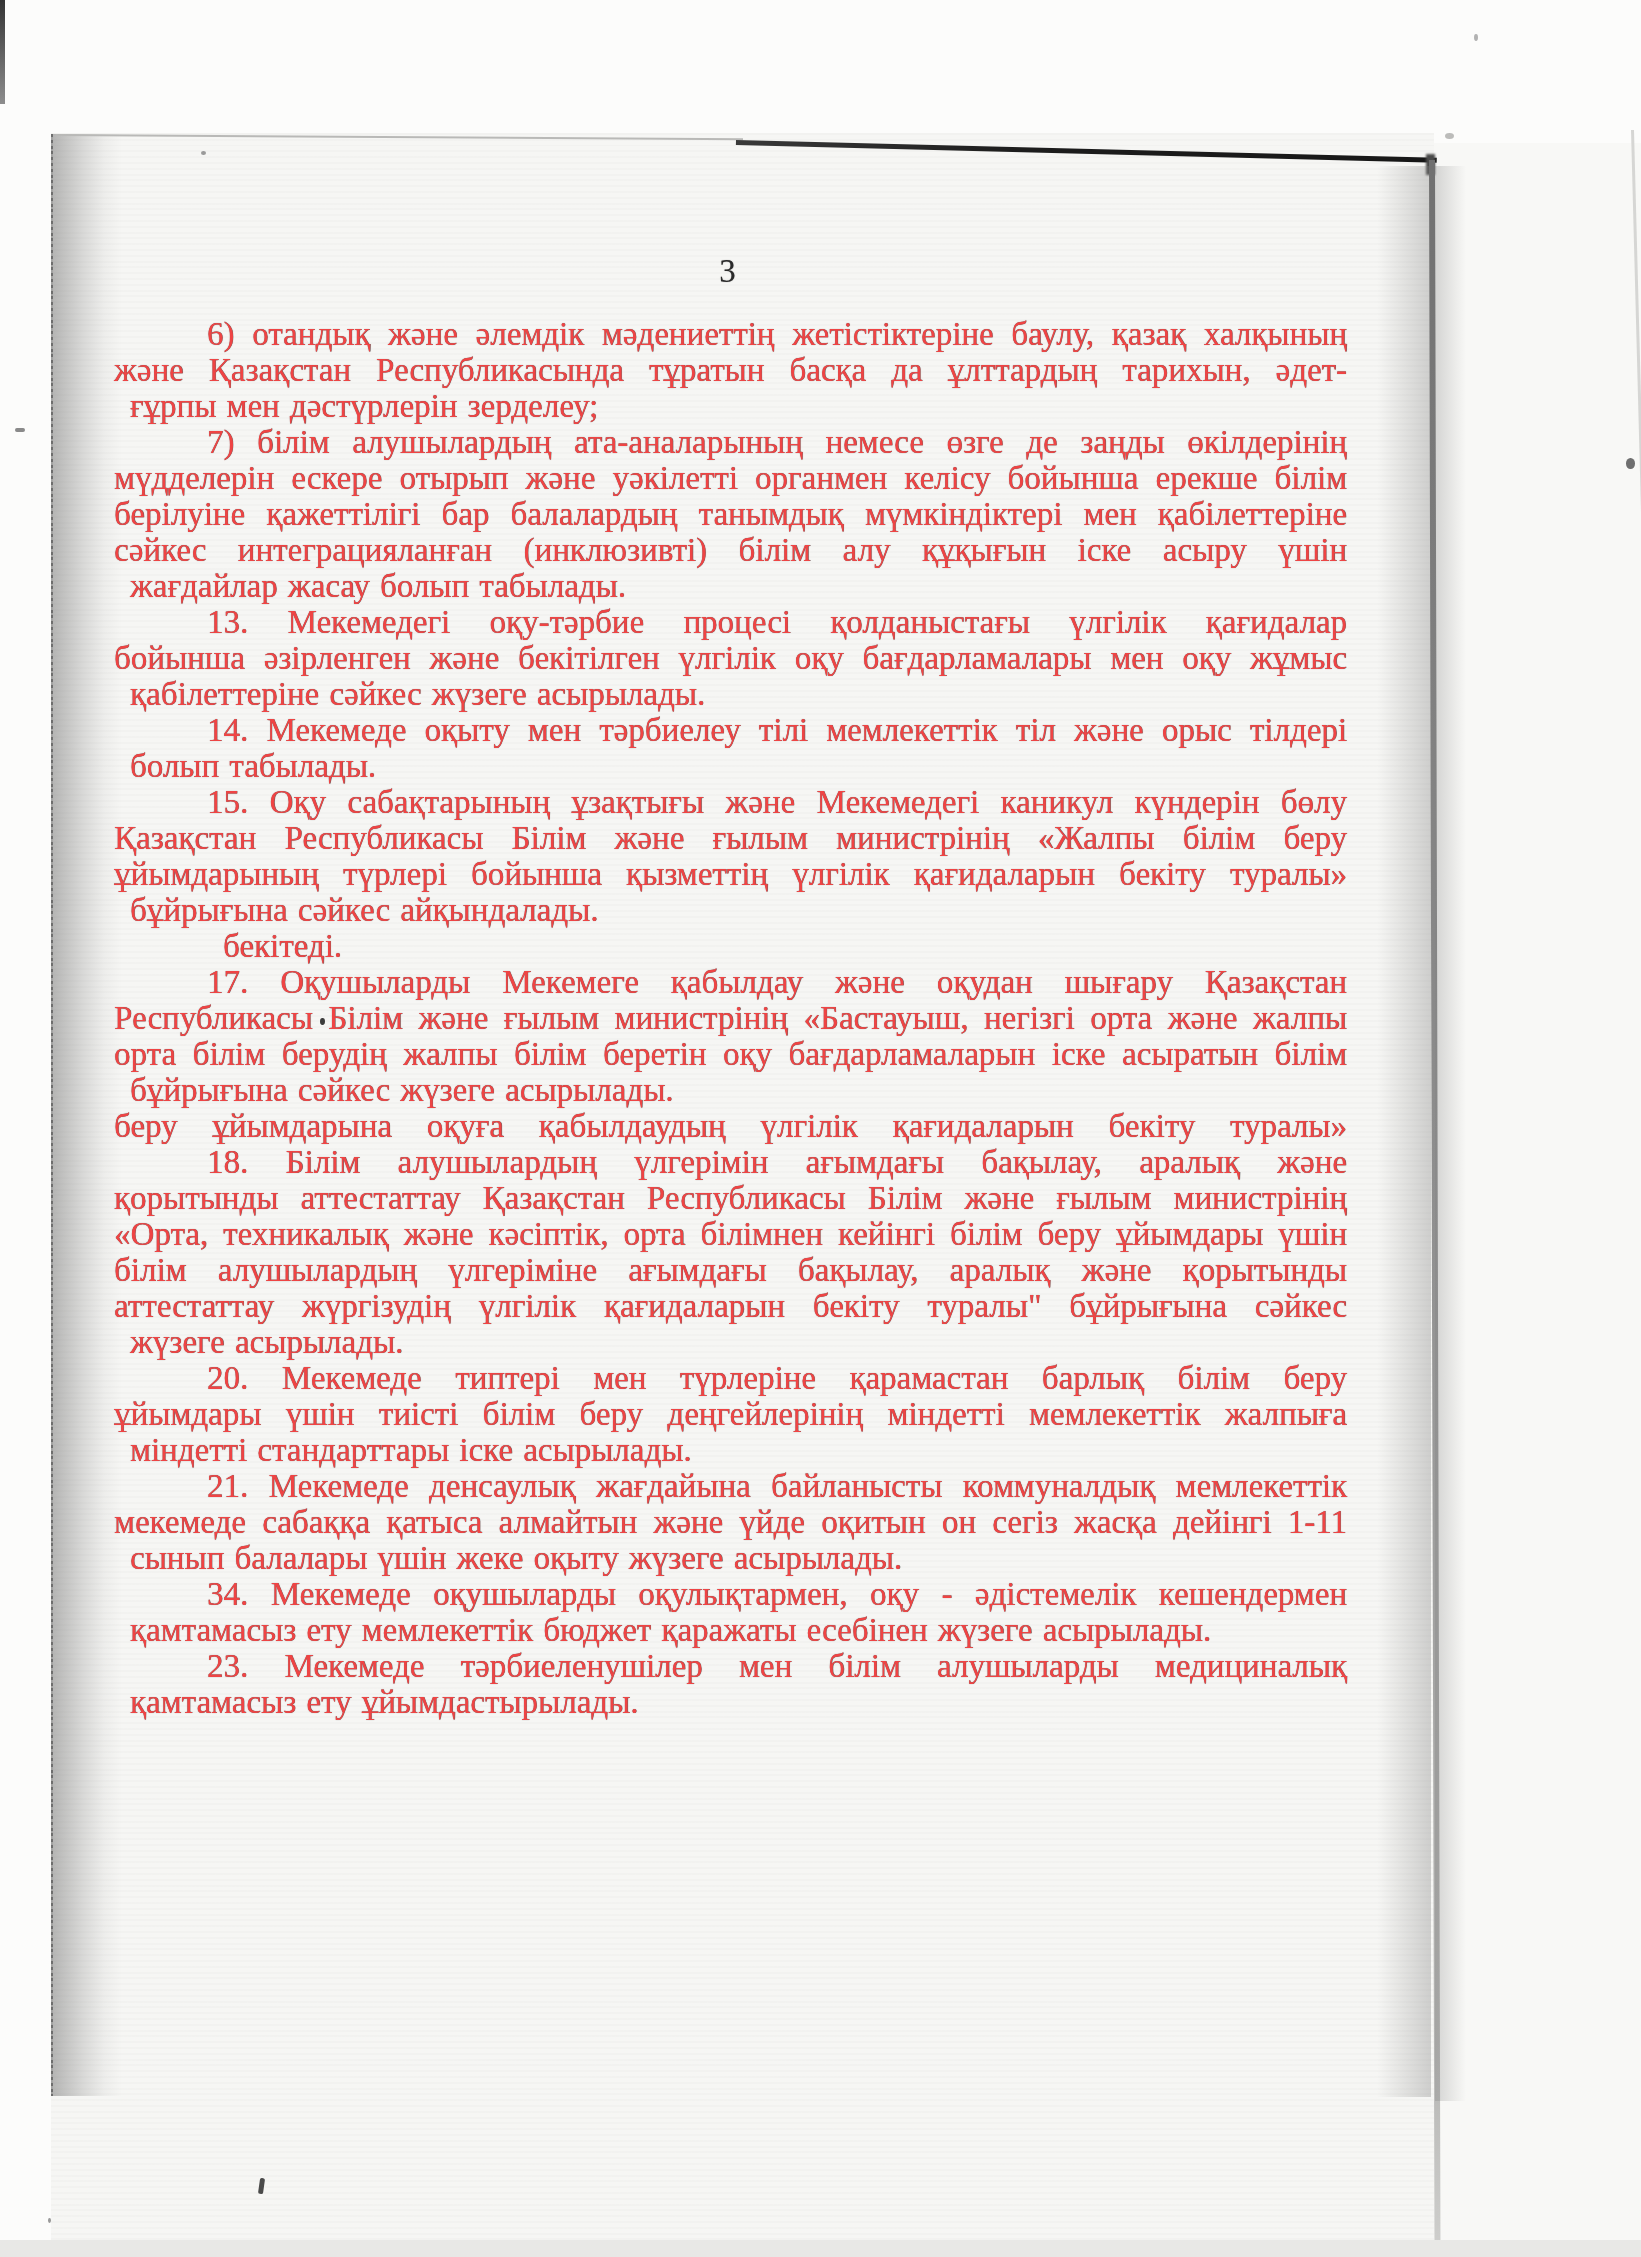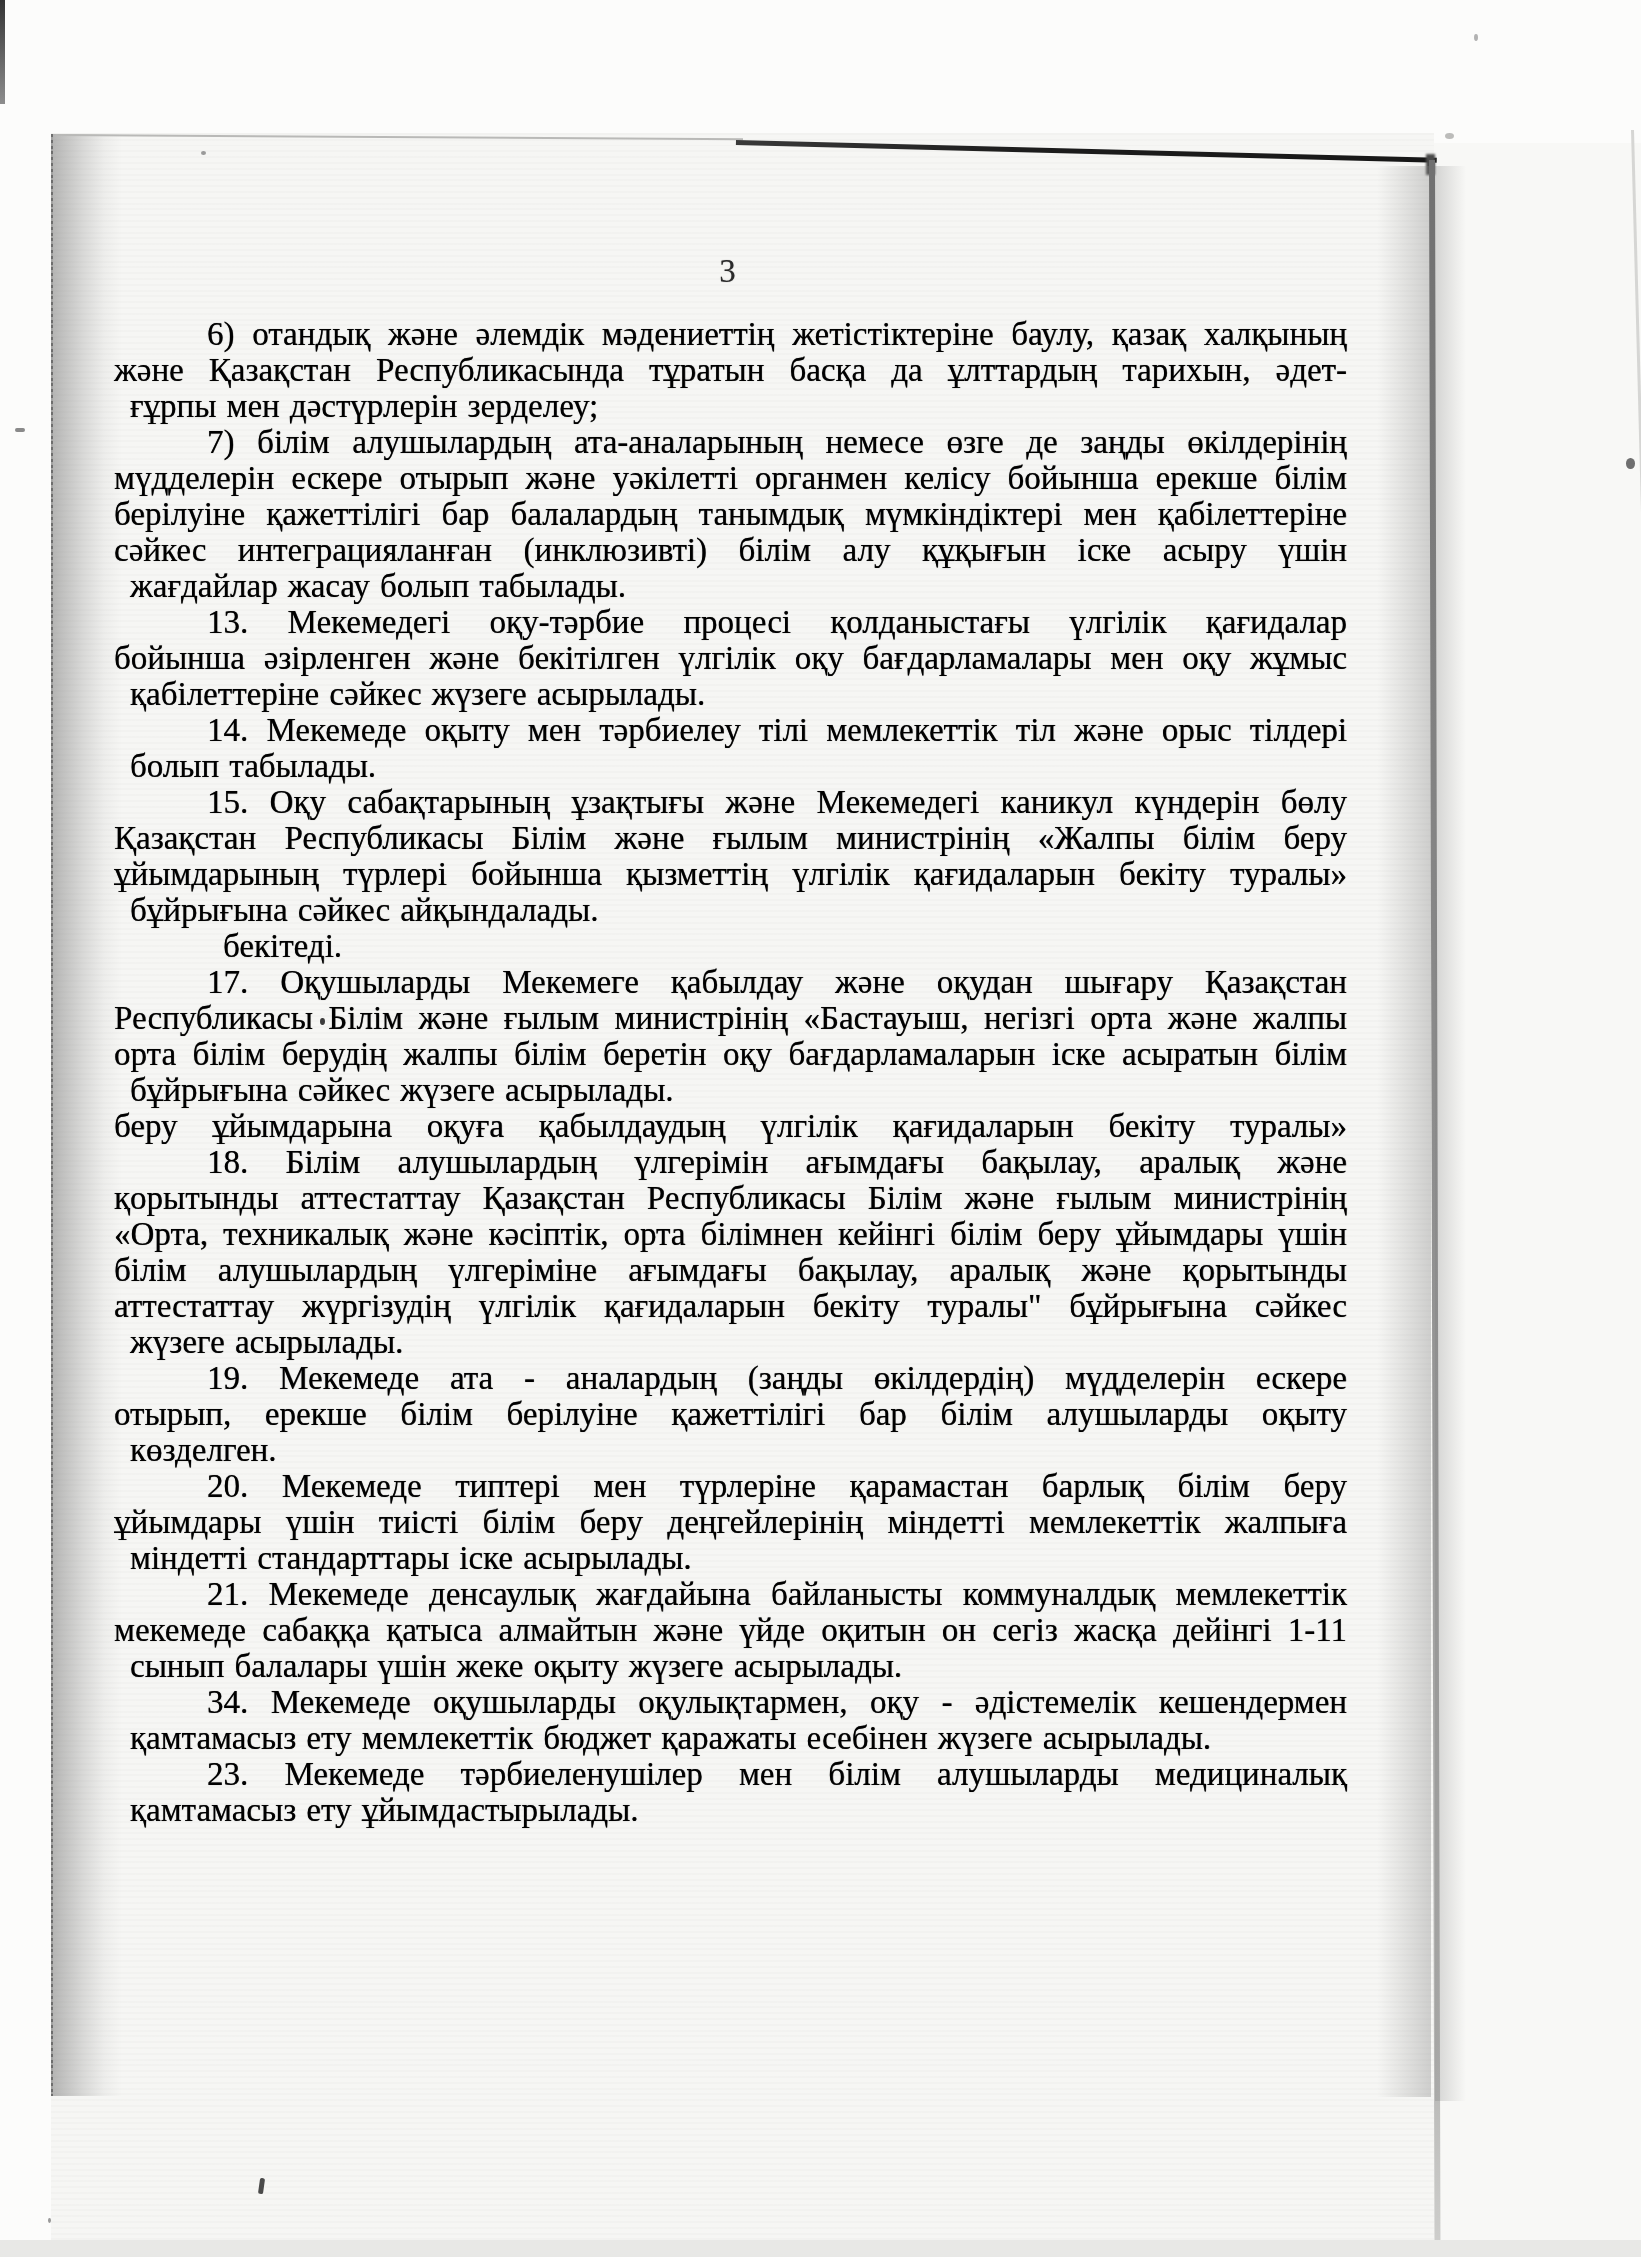--- a/index.html
+++ b/index.html
@@ -83,21 +83,21 @@
   .sp7 { left:1474px;top:34px;   width:3.9px;  height:6.8px;  background:#b2b2b2; }
   .sp8 { left:1445px;top:133px;  width:8.7px;  height:5.8px;  background:#bcbcba; }
   
   .page-number {
     position:absolute; left:713px; top:253px; width:29px;
     font-size:33px; color:#2a2a2a; text-align:center;
     text-shadow:0 0 1px rgba(70,70,70,.55);
   }
   .text-block {
     position:absolute; left:114px; top:316px; width:1233px;
-    font-size:33px; line-height:36px; color:#000000;
+    font-size:33px; line-height:36px; color:#ef4444;
     word-spacing:1.9px;
     text-shadow:0 0 1px rgba(70,70,70,.5), 0.3px 0 0 rgba(40,40,40,.65);
   }
   .para { margin:0; }
   .para .line { text-align:justify; text-align-last:justify; white-space:normal; }
   .para .line.last { text-align-last:left;margin-left:16px; }
   .para .line:first-child { text-indent:93px; }
 </style>
 </head>
 <body>
@@ -171,25 +171,20 @@
       </div>
     <div class="para">
         <div class="line">18. Білім алушылардың үлгерімін ағымдағы бақылау, аралық және</div>
         <div class="line">қорытынды аттестаттау Қазақстан Республикасы Білім және ғылым министрінің</div>
         <div class="line">«Орта, техникалық және кәсіптік, орта білімнен кейінгі білім беру ұйымдары үшін</div>
         <div class="line">білім алушылардың үлгеріміне ағымдағы бақылау, аралық және қорытынды</div>
         <div class="line">аттестаттау жүргізудің үлгілік қағидаларын бекіту туралы" бұйрығына сәйкес</div>
         <div class="line last">жүзеге асырылады.</div>
       </div>
     <div class="para">
-        <div class="line">19. Мекемеде ата - аналардың (заңды өкілдердің) мүдделерін ескере</div>
-        <div class="line">отырып, ерекше білім берілуіне қажеттілігі бар білім алушыларды оқыту</div>
-        <div class="line last">көзделген.</div>
-      </div>
-    <div class="para">
         <div class="line">20. Мекемеде типтері мен түрлеріне қарамастан барлық білім беру</div>
         <div class="line">ұйымдары үшін тиісті білім беру деңгейлерінің міндетті мемлекеттік жалпыға</div>
         <div class="line last">міндетті стандарттары іске асырылады.</div>
       </div>
     <div class="para">
         <div class="line">21. Мекемеде денсаулық жағдайына байланысты коммуналдық мемлекеттік</div>
         <div class="line">мекемеде сабаққа қатыса алмайтын және үйде оқитын он сегіз жасқа дейінгі 1-11</div>
         <div class="line last">сынып балалары үшін жеке оқыту жүзеге асырылады.</div>
       </div>
     <div class="para">

